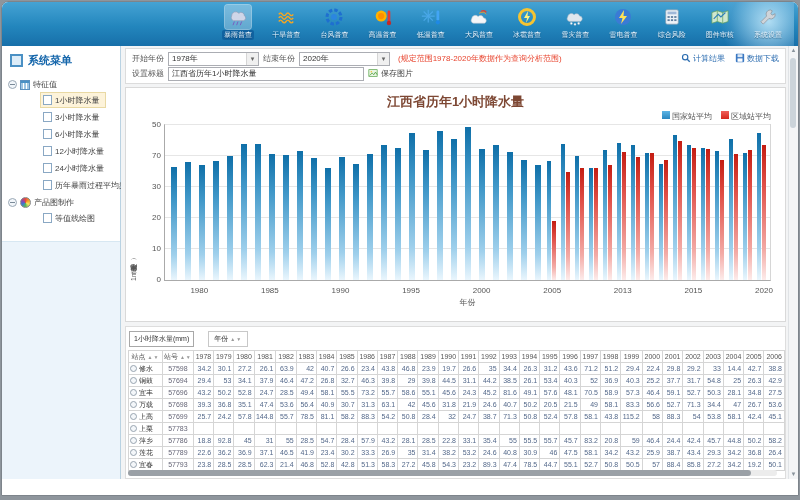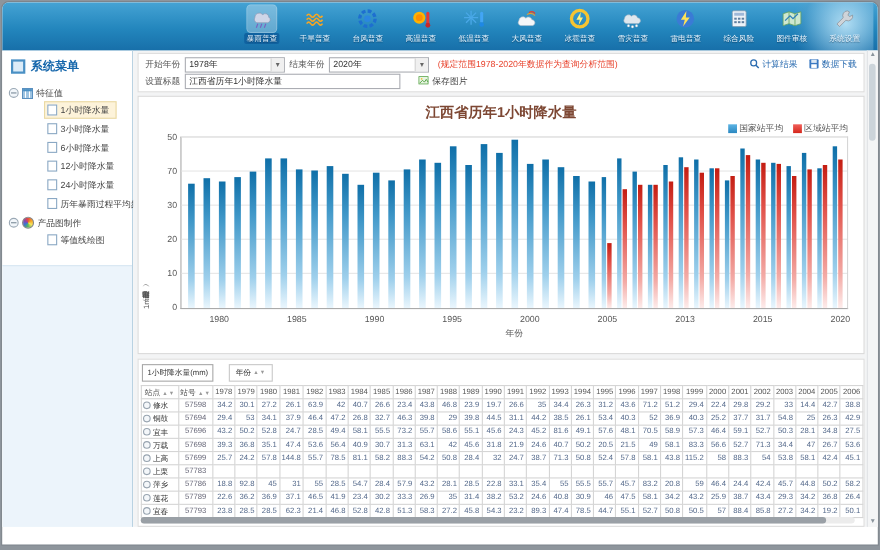--- a/index.html
+++ b/index.html
@@ -58,26 +58,26 @@
   .c-row{display:flex;align-items:center;gap:4px;height:15px;}
   .selbox{width:86px;height:12px;border:1px solid #abadb3;background:#fff;display:flex;align-items:center;
     justify-content:space-between;padding:0 0 0 3px;color:#333;cursor:pointer;}
   .selarrow{width:11px;height:100%;border-left:1px solid #d5d5d5;background:#f0f0f0;color:#666;font-size:7px;
     display:flex;align-items:center;justify-content:center;}
   .hint{color:#e8442e;margin-left:4px;white-space:nowrap;}
   .c-actions{margin-left:auto;display:flex;gap:10px;align-items:center;}
   .linkbtn{display:flex;gap:2px;color:#2b6cb0;cursor:pointer;white-space:nowrap;}
   .txtinput{width:188px;height:12px;border:1px solid #abadb3;background:#fff;font-size:8px;color:#333;
     padding:0 3px;font-family:"Liberation Sans",sans-serif;}
-  .savepic{display:flex;align-items:center;gap:3px;color:#444;margin-left:12px;cursor:pointer;}
+  .savepic{display:flex;align-items:center;gap:3px;color:#444;margin-left:0;cursor:pointer;}
   
   .chartcard{background:#fff;border:1px solid #d9d9d9;margin-top:3px;height:233px;position:relative;flex:none;}
   .c-title{text-align:center;font-size:13px;font-weight:bold;color:#7d4733;margin-top:5px;}
   .legend{position:absolute;right:14px;top:23px;display:flex;gap:9px;font-size:8px;color:#555;align-items:center;z-index:5;}
-  .leg-item{display:flex;align-items:center;gap:2px;}
+  .leg-item{display:flex;gap:2px;}
   .sq{width:8px;height:8px;}
   .sq.blue{background:linear-gradient(180deg,#5db4e4,#2a87c0);}
   .sq.red{background:linear-gradient(180deg,#f0605a,#d5261b);}
   .plot{position:absolute;left:38px;right:14px;top:36px;bottom:40px;border:1px solid #d6d6d6;
     border-left:1px solid #aaa;border-bottom:1px solid #aaa;}
   .gridline{position:absolute;left:0;right:0;height:1px;background:#e6e6e6;}
   .ytick{position:absolute;right:calc(100% + 4px);font-size:8px;color:#555;transform:translateY(4px);}
   .ylabel{position:absolute;left:3px;top:60px;bottom:40px;display:flex;align-items:center;font-size:7px;color:#555;
     writing-mode:vertical-rl;transform:rotate(180deg);}
   .bars{position:absolute;left:0;right:0;top:0;bottom:0;display:flex;align-items:flex-end;padding:0 2px;}

